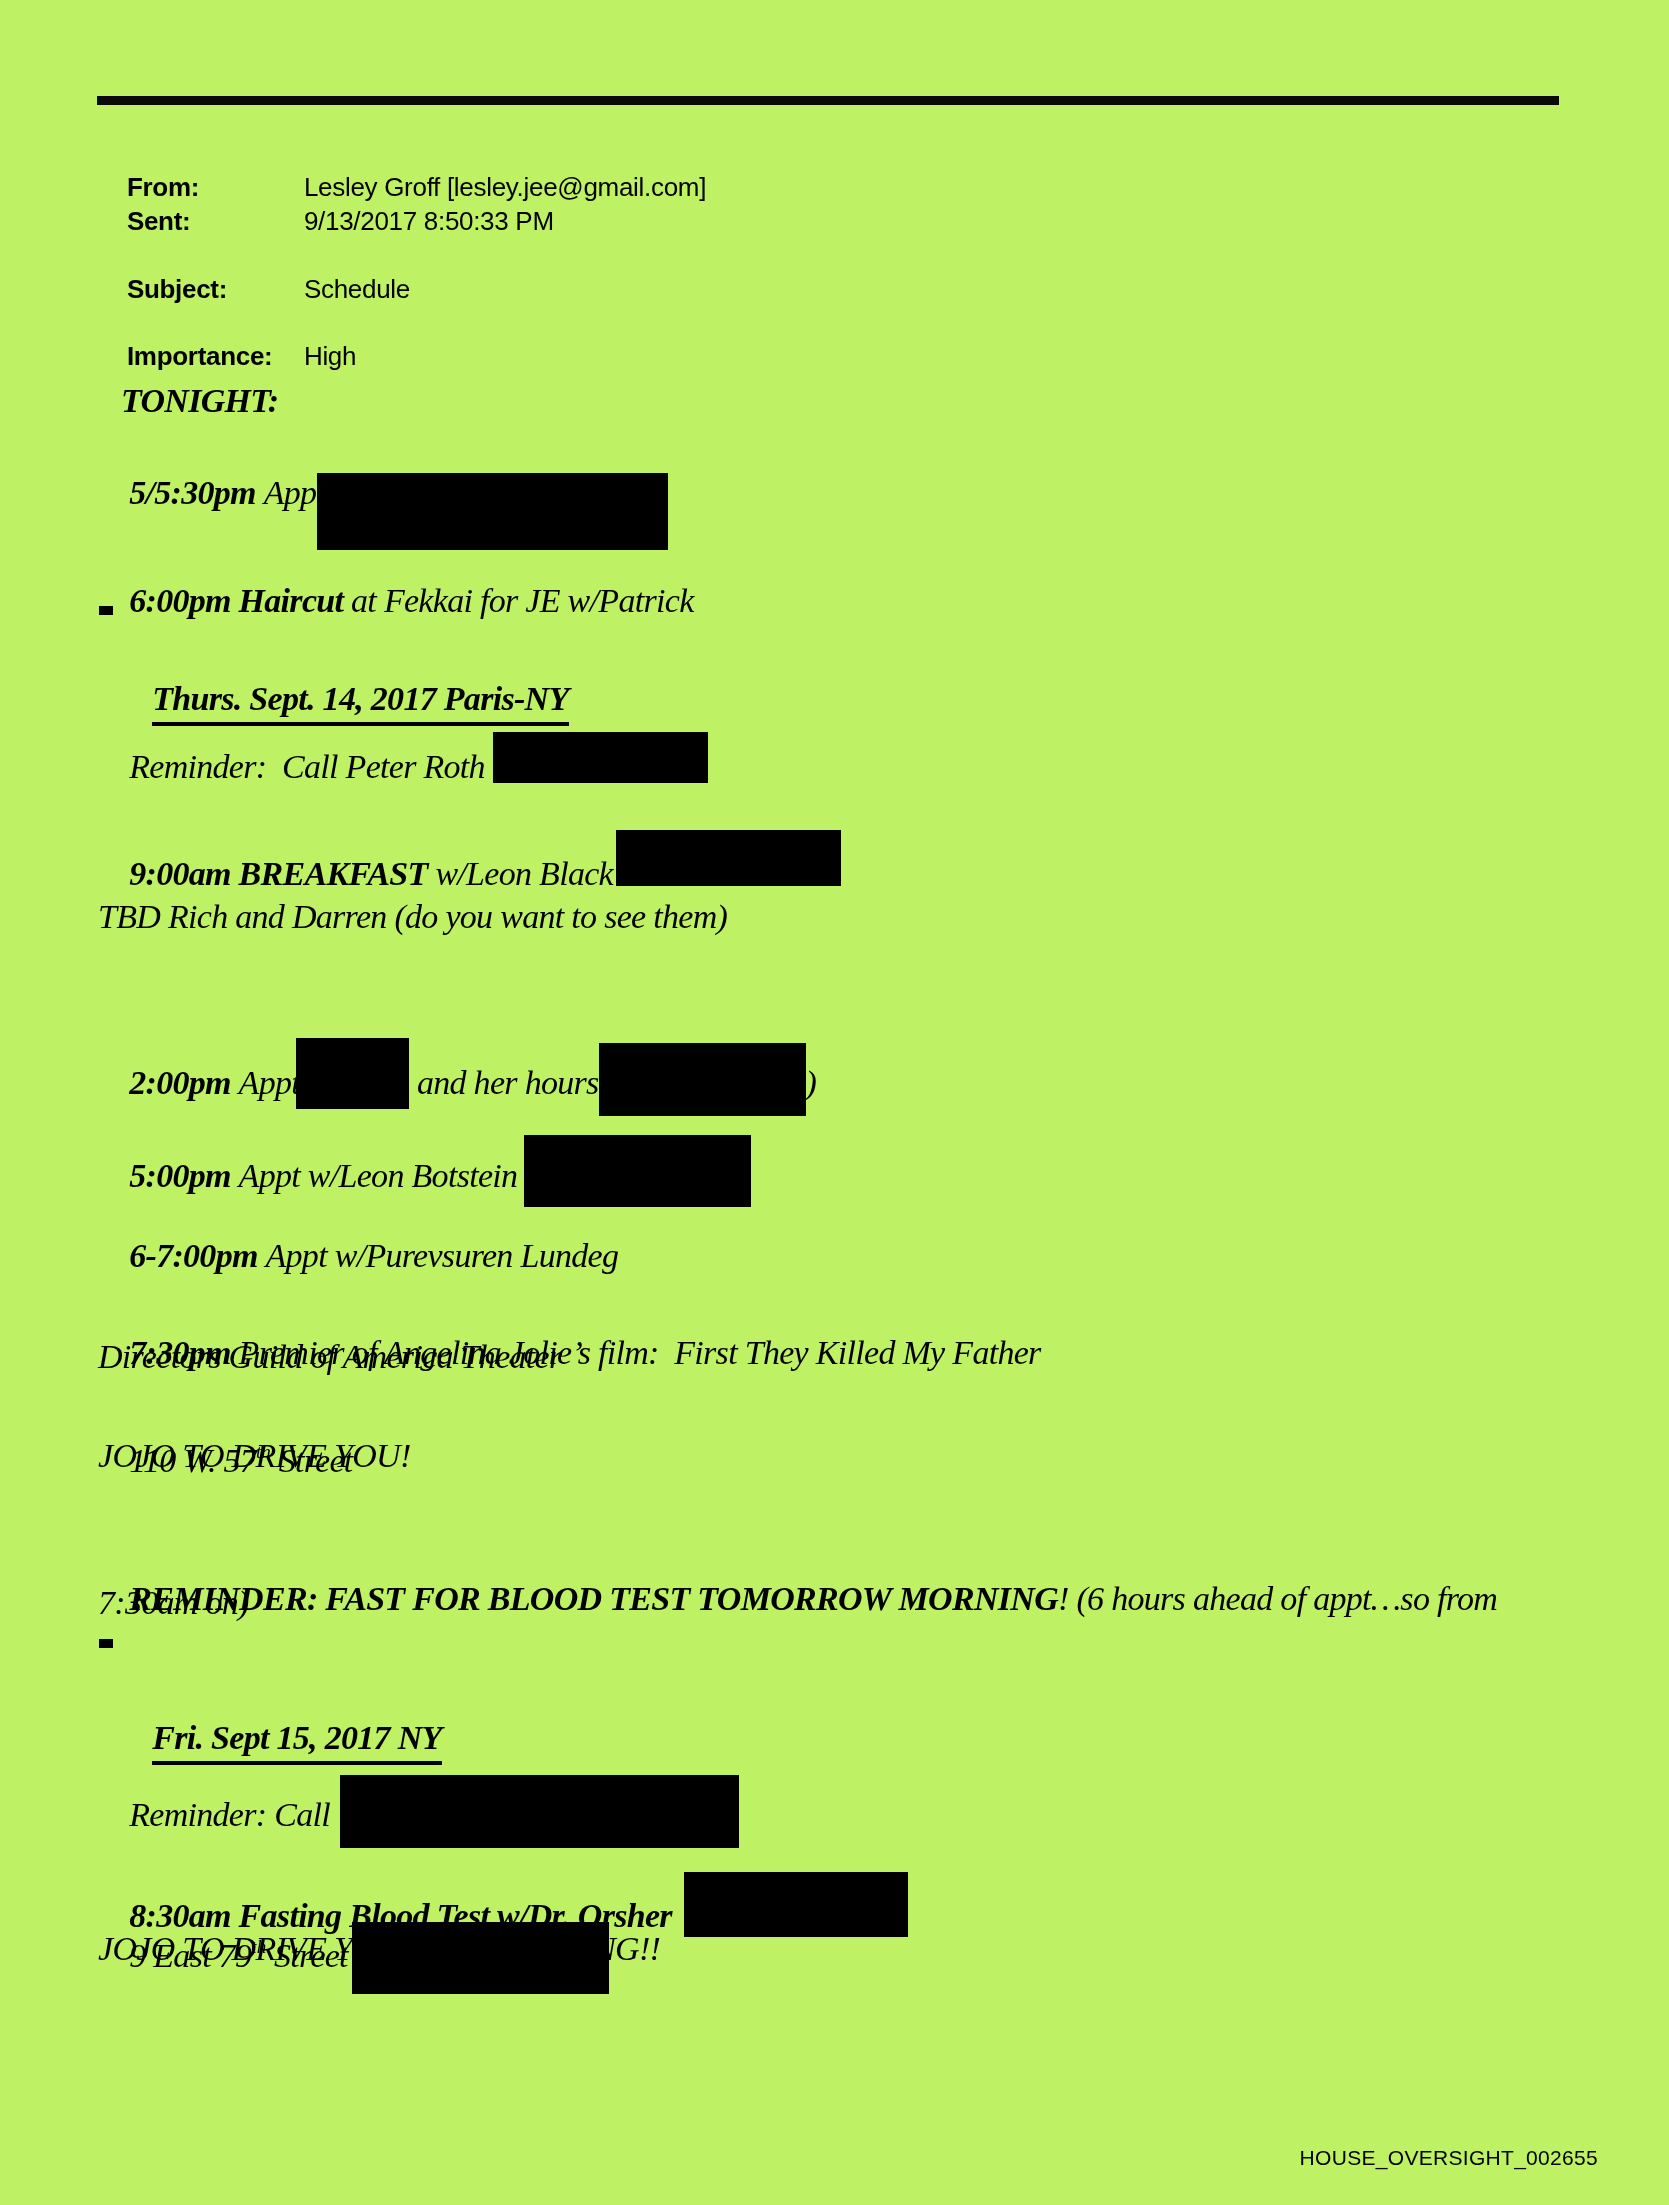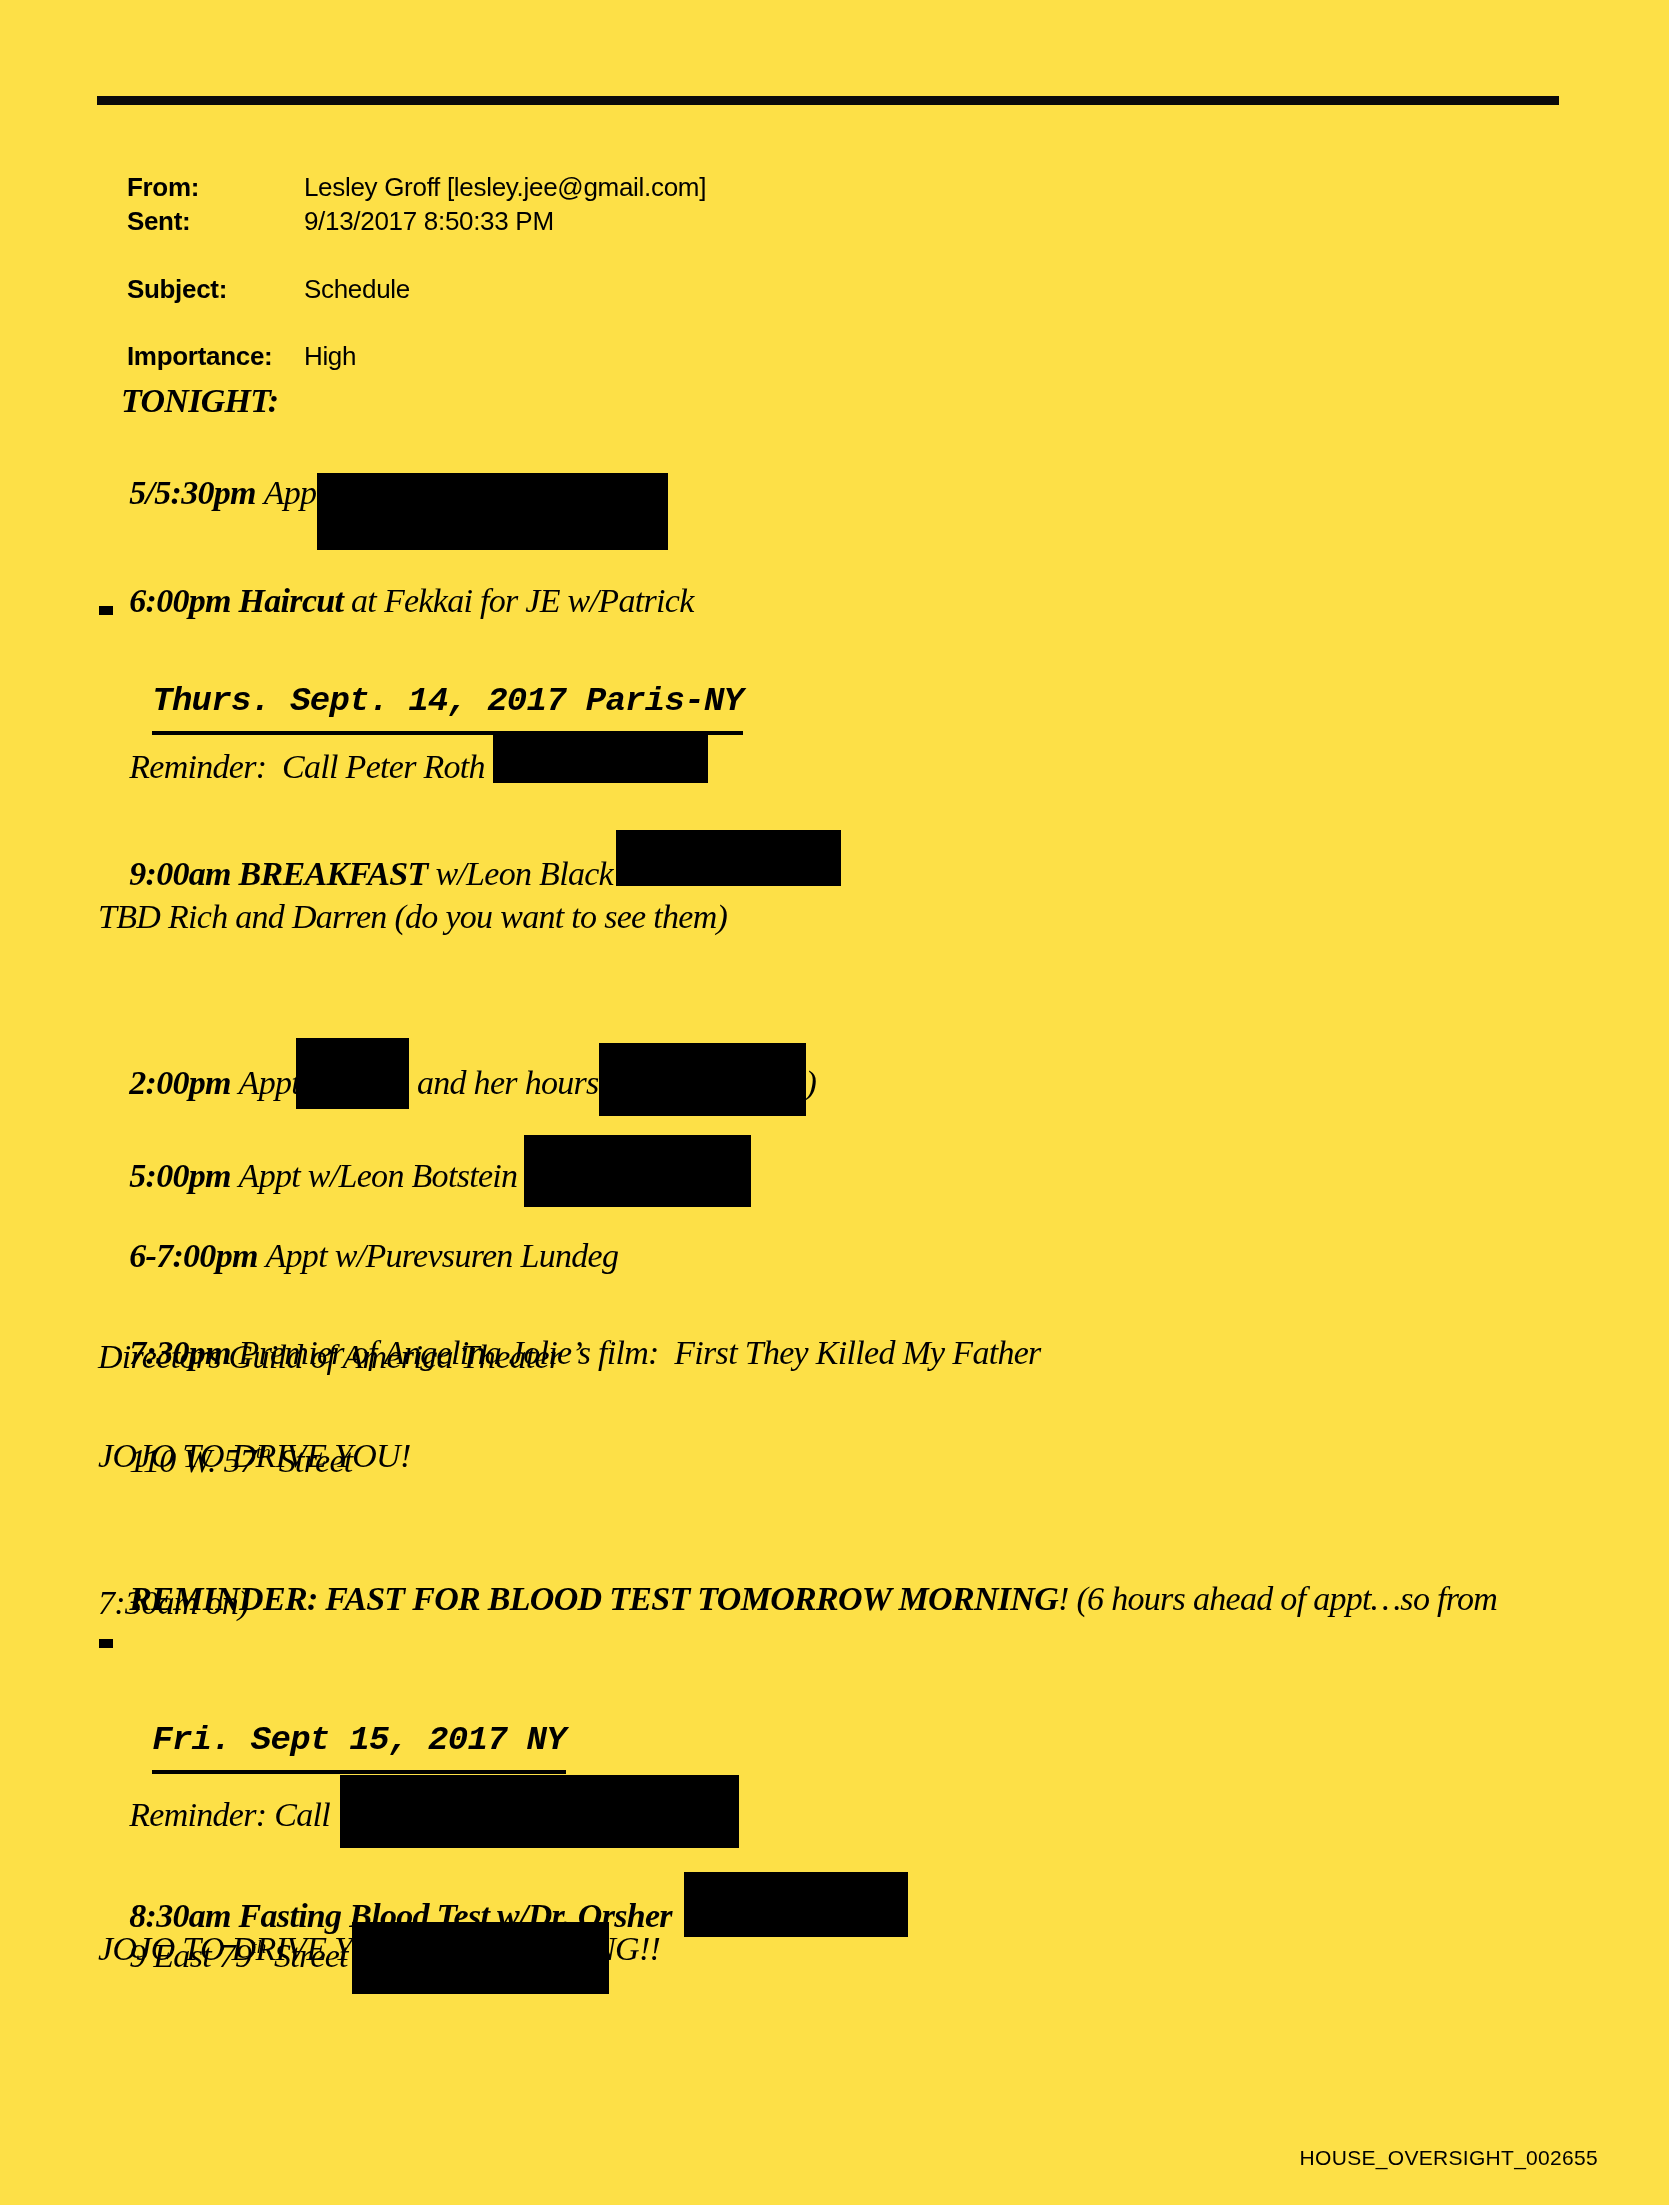--- a/index.html
+++ b/index.html
@@ -1,38 +1,38 @@
 <!DOCTYPE html>
 <html style="font-size:10.5px"><head>
 <meta charset="utf-8">
 <style>
   html,body{margin:0;padding:0;background:#e8e8e8;}
   .page{
     position:relative;
     width:1669px;height:2205px;
-    background:#fde047;
+    background:#bef264;
     overflow:hidden;
     font-family:"Liberation Serif", serif;
     color:#000;
   }
   
   .rule{position:absolute;left:97px;top:96px;width:1462px;height:8.5px;background:#0a0a0a;}
   
   .hrow{position:absolute;left:98px;white-space:pre;font-family:"Liberation Sans", sans-serif;font-size:26px;line-height:31px;}
   .hlabel{display:inline-block;width:177px;font-weight:bold;letter-spacing:-0.3px;}
   .hvalue{font-weight:normal;letter-spacing:-0.3px;}
   
   .line{
     position:absolute;left:98px;
     font-style:italic;font-size:34px;line-height:46px;
     letter-spacing:-0.7px;white-space:pre;
   }
   .b{font-weight:bold;}
   .heading{font-weight:bold;margin-left:23px;}
-  .underline{border-bottom:4.6px solid #000;padding-bottom:7px;display:inline-block;font-family:Liberation Mono, monospace;}
+  .underline{border-bottom:4.6px solid #000;padding-bottom:0;display:inline-block;}
   .sup{font-size:19px;vertical-align:14.4px;letter-spacing:0;}
   
   .bar{display:inline-block;background:#000;}
   
   .dash{position:absolute;left:99px;width:14.4px;height:8.5px;background:#000;}
   
   .footer{
     position:absolute;right:71px;top:2146px;
     font-family:"Liberation Sans", sans-serif;
     font-size:21px;letter-spacing:0.3px;white-space:pre;

